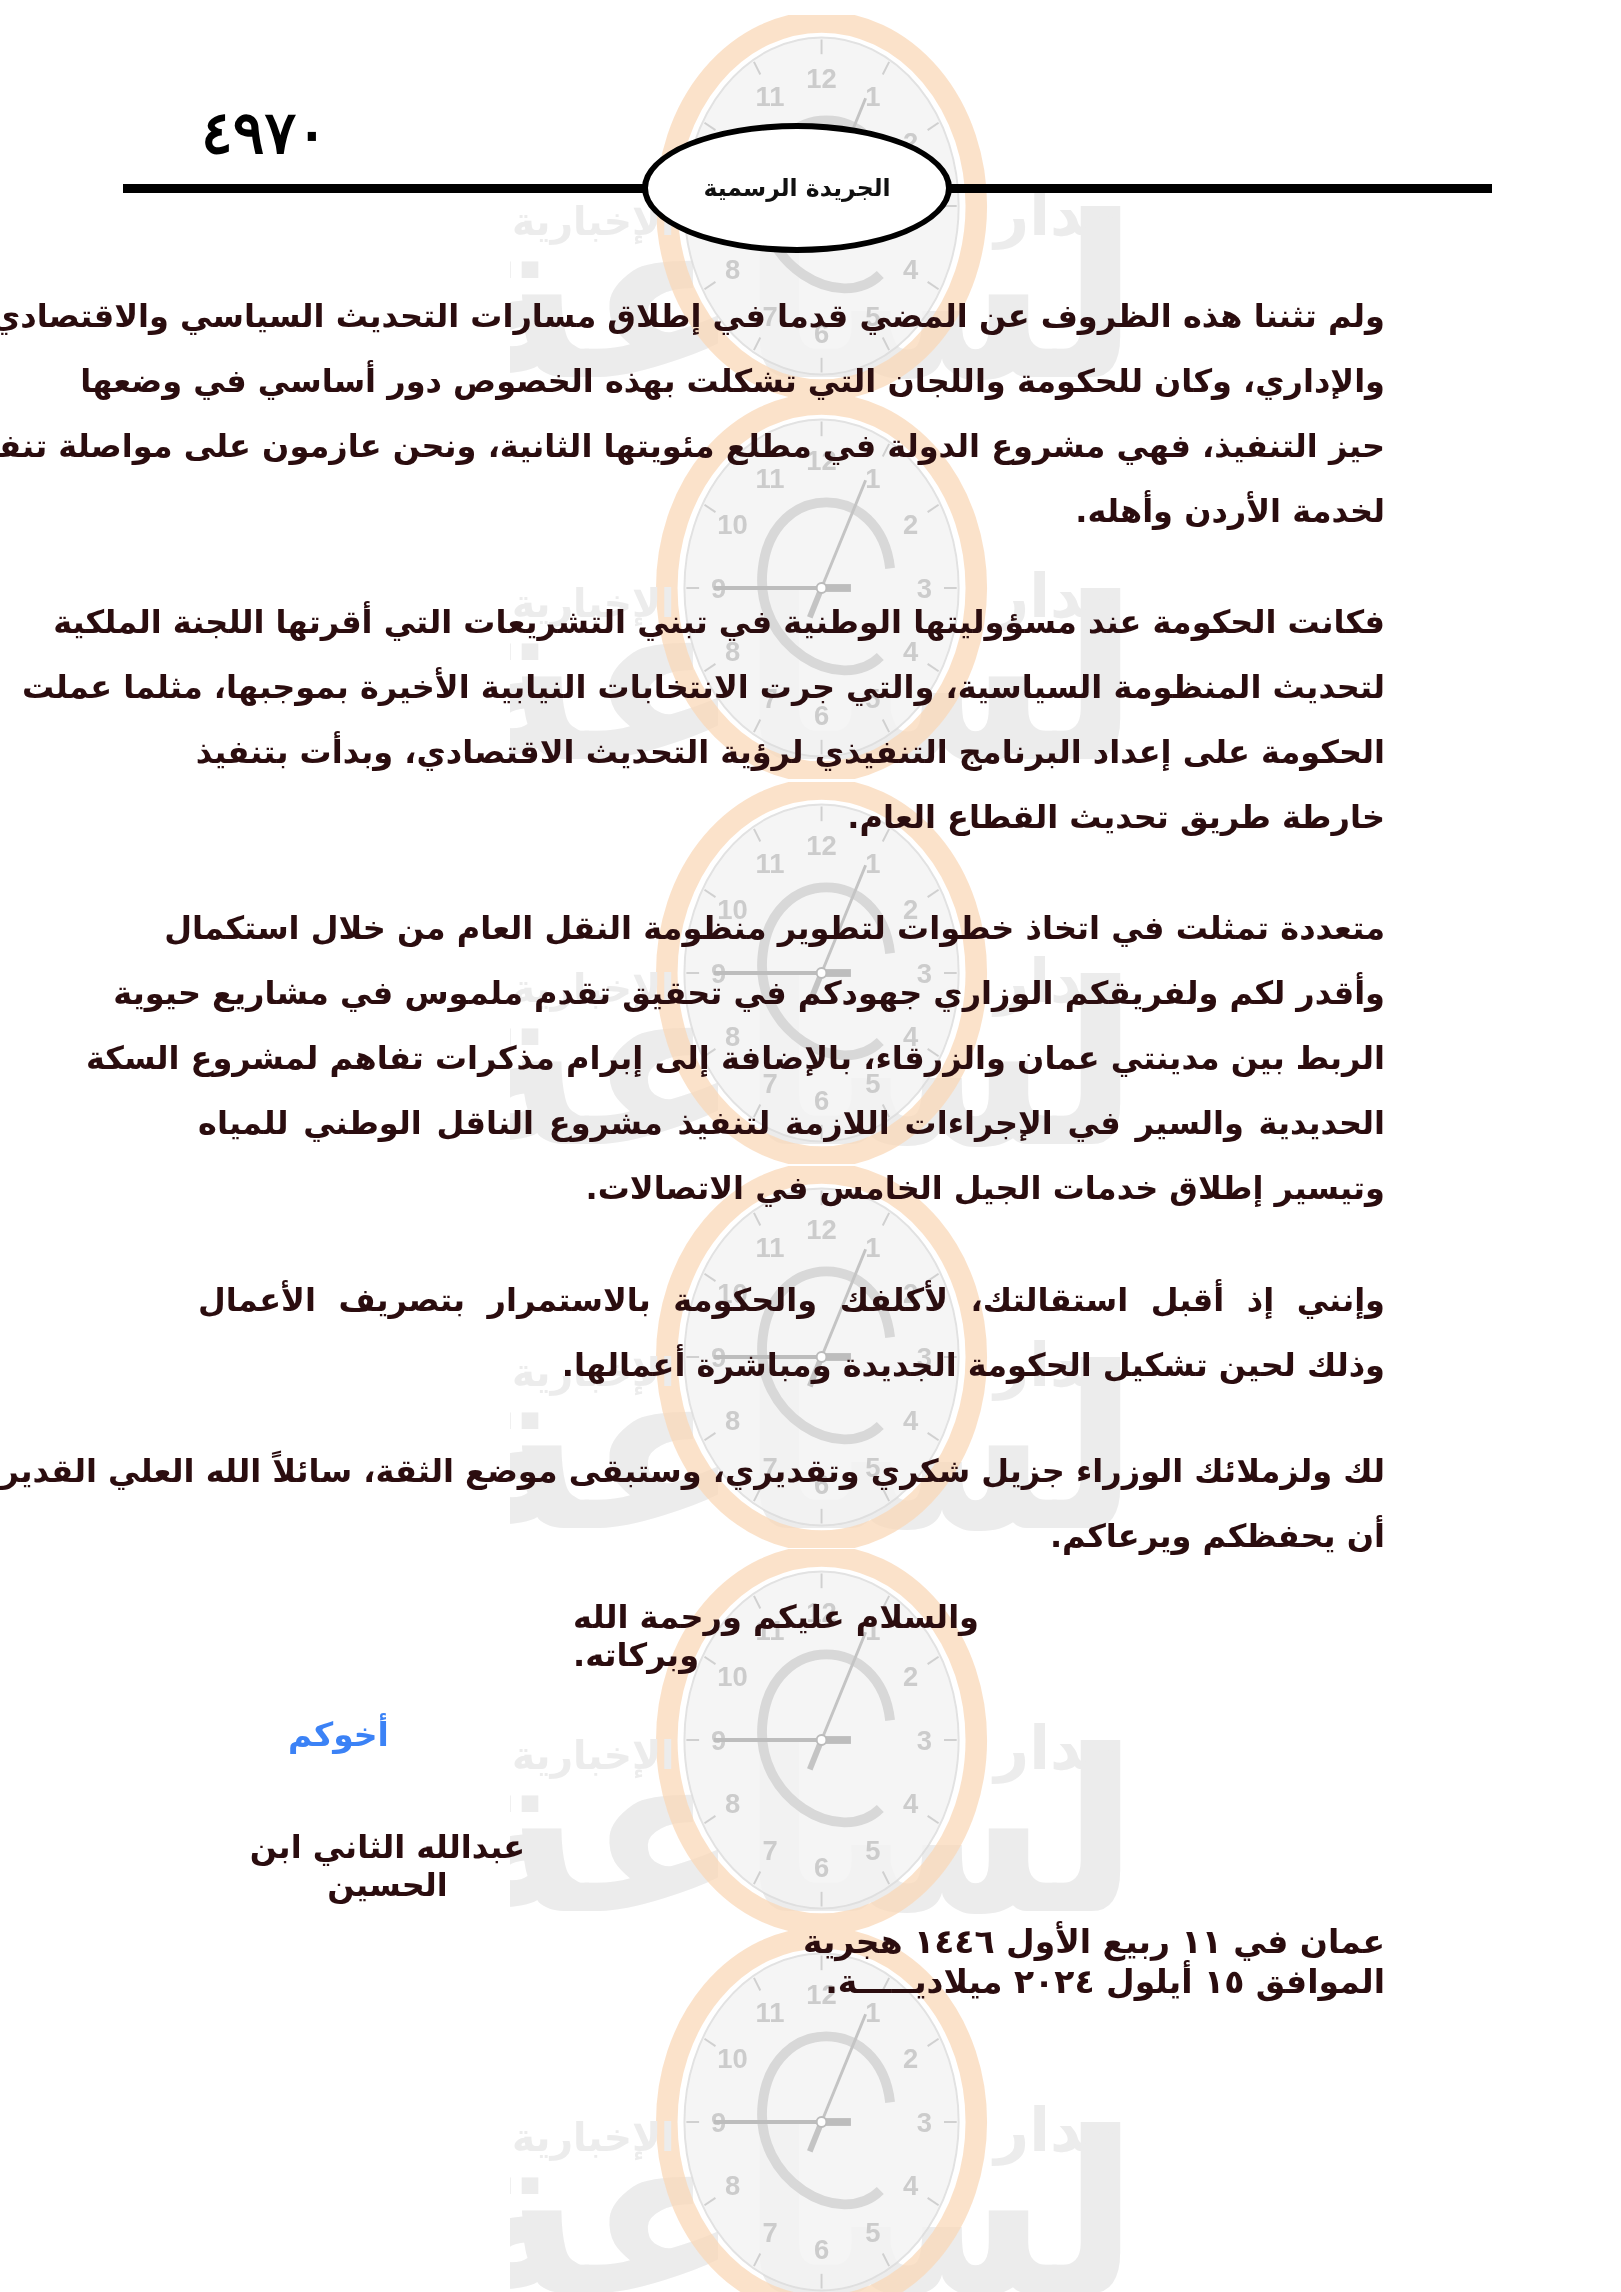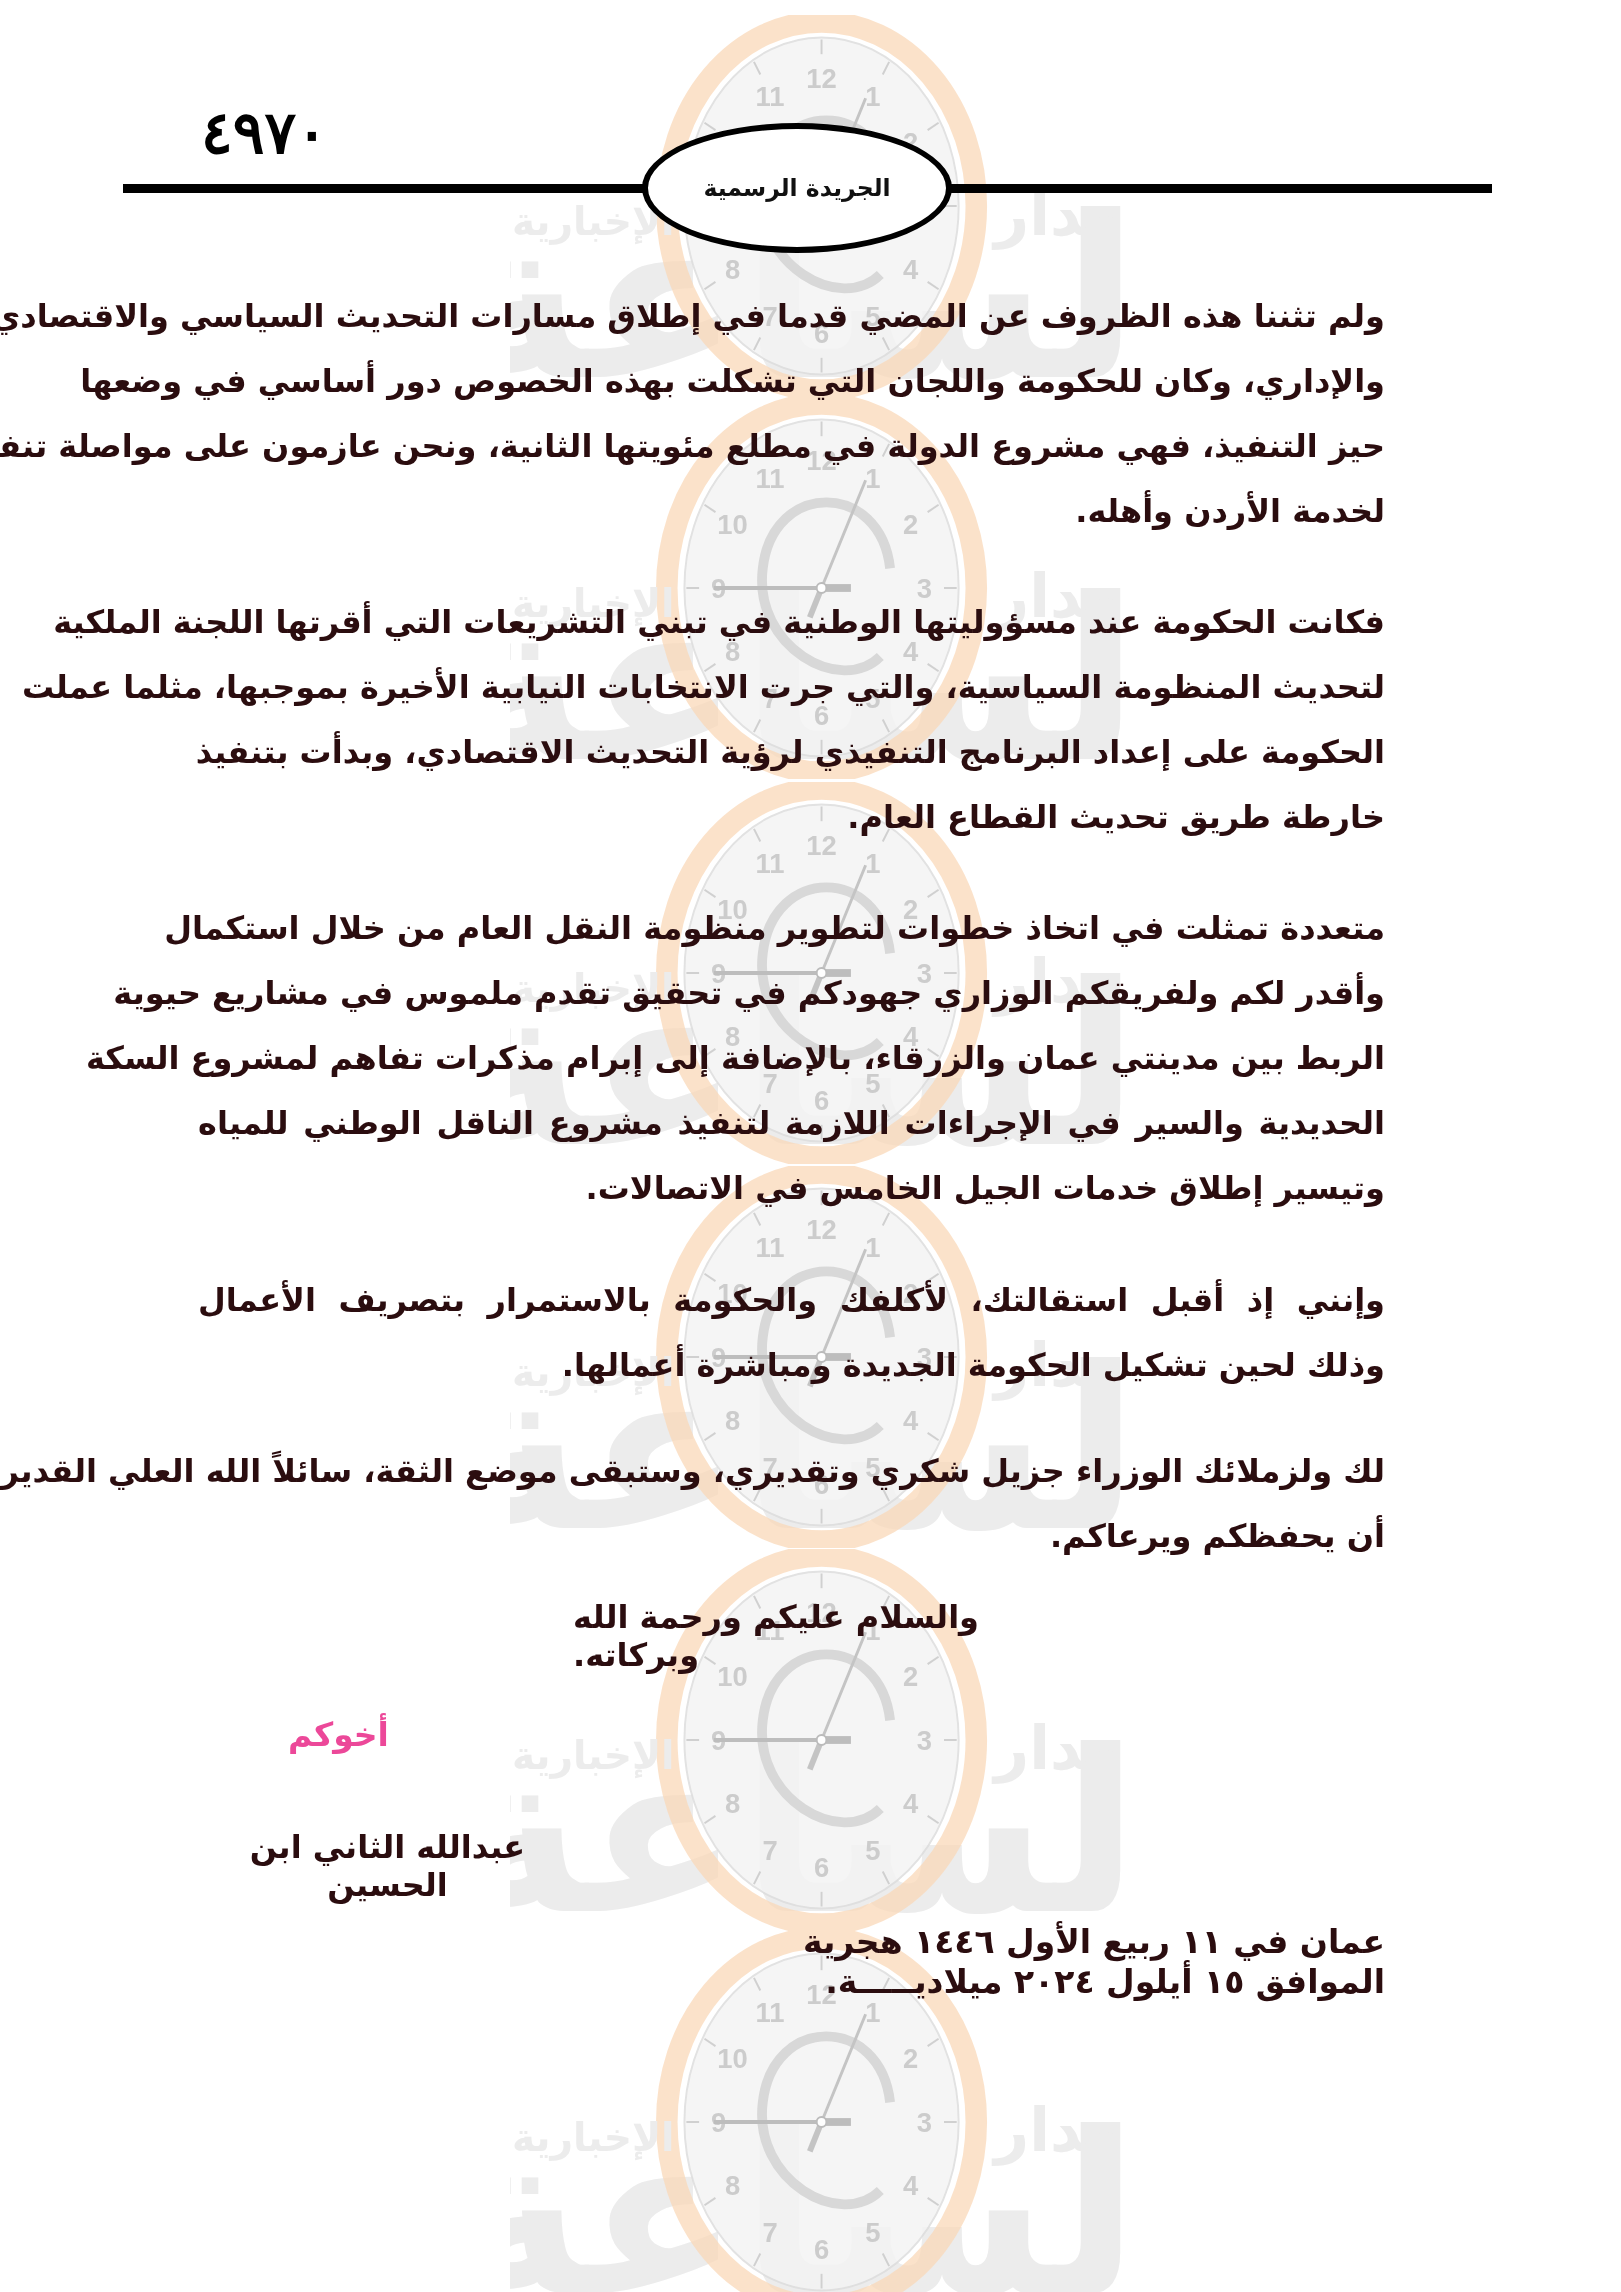--- a/index.html
+++ b/index.html
@@ -109,21 +109,21 @@
     }
     .brother {
       position: absolute;
       left: 265px;
       top: 1715px;
       width: 147px;
       direction: rtl;
       text-align: center;
       font-weight: bold;
       font-size: 33px;
-      color: #ec4899;
+      color: #3b82f6;
       z-index: 2;
     }
     .signature {
       position: absolute;
       left: 211px;
       top: 1828px;
       width: 353px;
       direction: rtl;
       text-align: center;
       font-weight: bold;

